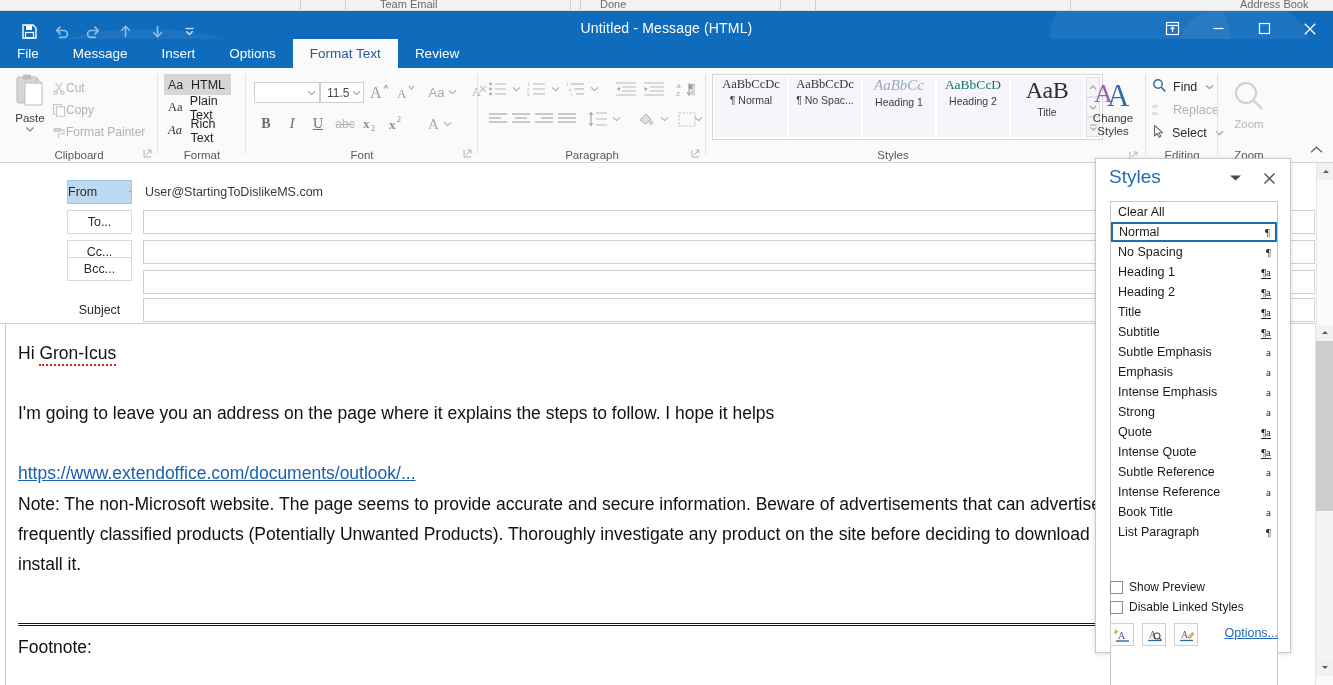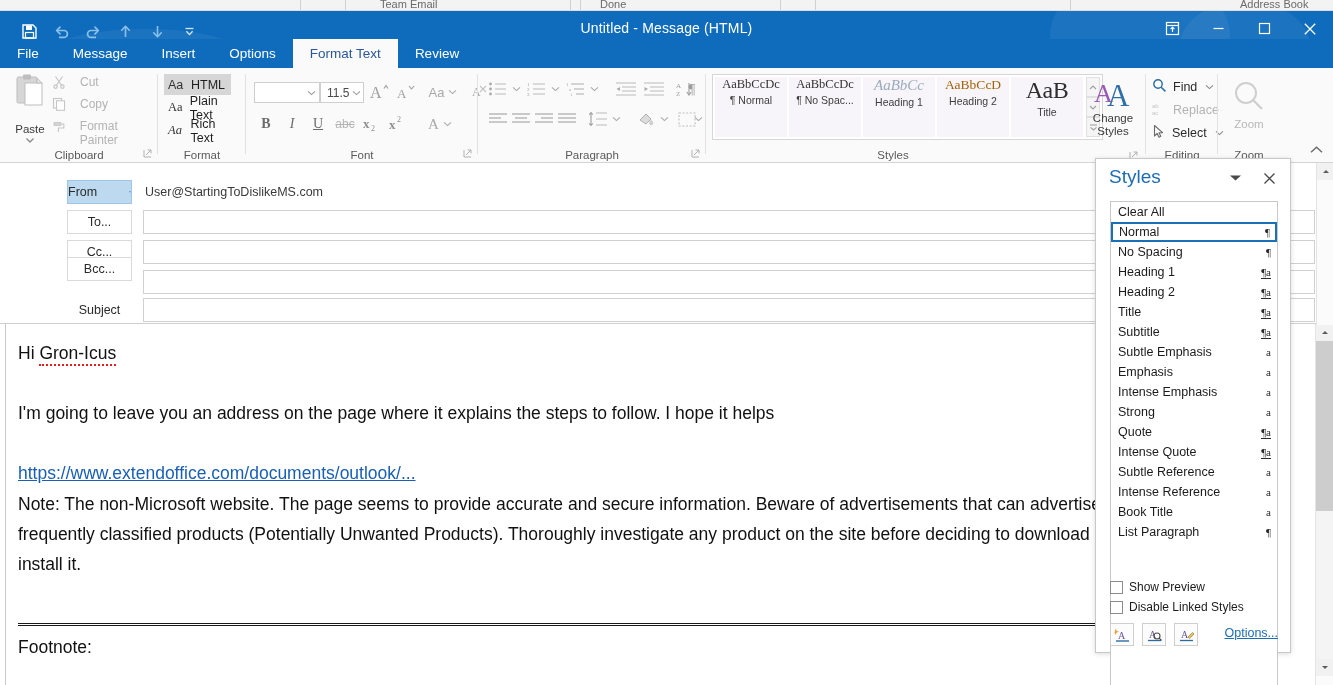--- a/index.html
+++ b/index.html
@@ -85,23 +85,23 @@
   .dlauncher {
     position: absolute; bottom: 3px; width: 13px; height: 13px; cursor: pointer;
     opacity: .65;
   }
 
   
   .paste-btn {
     position: absolute; left: 8px; top: 5px; width: 44px; height: 74px;
     display: flex; flex-direction: column; align-items: center; cursor: pointer;
   }
-  .paste-label { font-size: 11.5px; color: #3b3b3b; margin-top: 12px; text-align: center; }
+  .paste-label { font-size: 11.5px; color: #3b3b3b; margin-top: 1px; text-align: center; }
   .cb-item {
-    position: absolute; display: flex; align-items: flex-start; gap: 14px;
+    position: absolute; display: flex; align-items: flex-end; gap: 0;
     font-size: 12px; color: #b3b3b3; cursor: default; height: 20px;
   }
 
   
   .fmt-item {
     position: absolute; display: flex; align-items: center; gap: 6px;
     font-size: 12.5px; color: #1f1f1f; height: 21px; padding: 0 6px 0 4px; cursor: pointer;
   }
   .fmt-item.sel { background: #d6d6d6; }
   .fmt-aa { font-size: 12.5px; color: #333; width: 17px; display: inline-block; }
@@ -654,21 +654,21 @@
         </div>
         <div class="gitem">
           <span class="gsample" style="font-size:12.5px; color:#333;">AaBbCcDc</span>
           <span class="gname">¶ No Spac...</span>
         </div>
         <div class="gitem">
           <span class="gsample" style="font-size:15px; color:#9aabbd;font-style:italic;">AaBbCc</span>
           <span class="gname">Heading 1</span>
         </div>
         <div class="gitem">
-          <span class="gsample" style="font-size:13.5px; color:#a16207;">AaBbCcD</span>
+          <span class="gsample" style="font-size:13.5px; color:#0f766e;">AaBbCcD</span>
           <span class="gname">Heading 2</span>
         </div>
         <div class="gitem">
           <span class="gsample" style="font-size:24px; color:#2f2f2f; letter-spacing:-.5px;">AaB</span>
           <span class="gname">Title</span>
         </div>
         <div class="gscroll">
           <div class="gsb">
             <svg width="8" height="5" viewBox="0 0 8 5">
                 <path d="M1 4 4 1 7 4" fill="none" stroke="#a0a0a0" stroke-width="1.1"></path>

